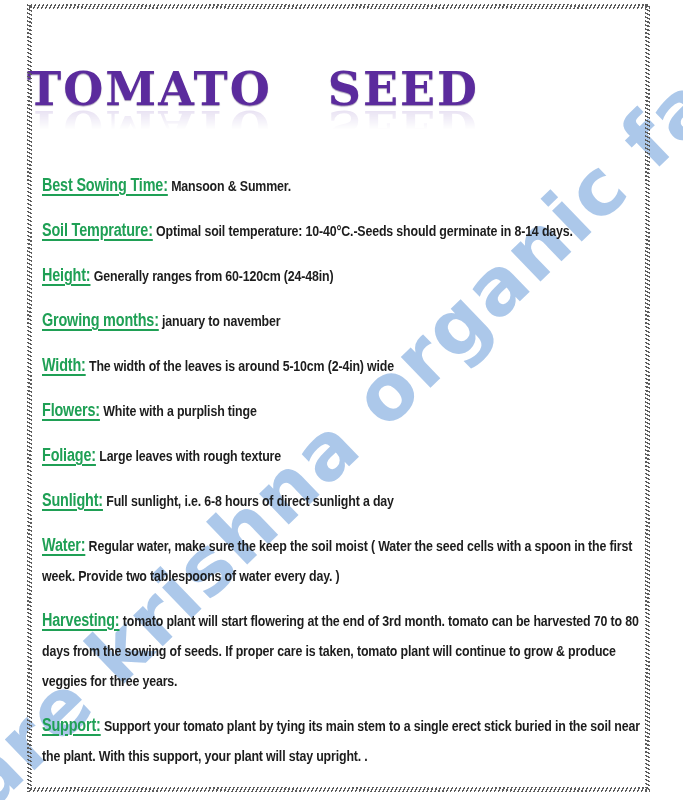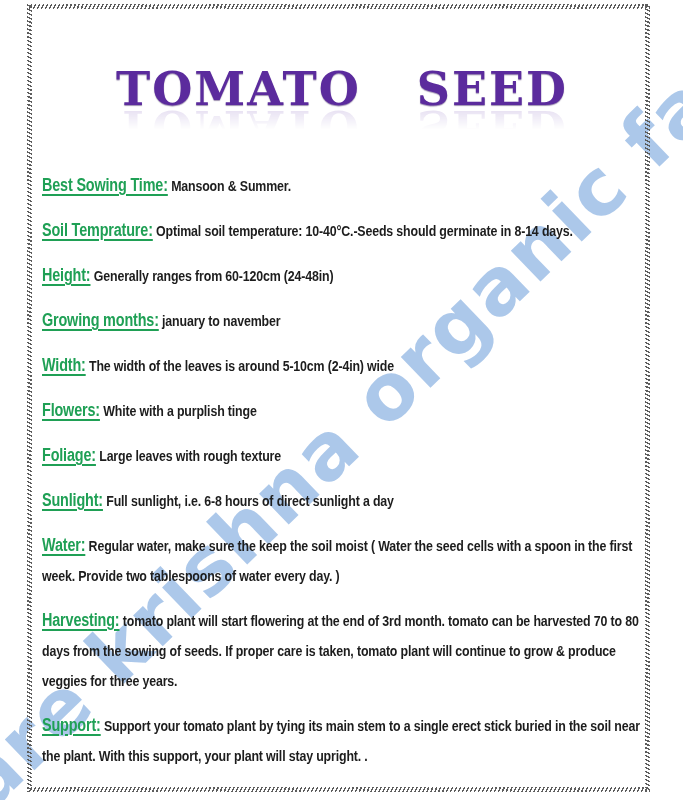--- a/index.html
+++ b/index.html
@@ -39,21 +39,21 @@
     color: rgba(168, 197, 233, 0.95);
     white-space: nowrap;
     z-index: 1;
     pointer-events: none;
   }
 
   
   .title-wrap {
     position: absolute;
     top: 64px; left: 27px; right: 26px;
-    text-align: center;
+    text-align: left;
     z-index: 2;
   }
   .title, .title-mirror {
     font-family: "DejaVu Serif", serif;
     font-weight: bold;
     font-size: 46px;
     line-height: 50px;
     letter-spacing: 2px;
     word-spacing: 10px;
     white-space: pre;

